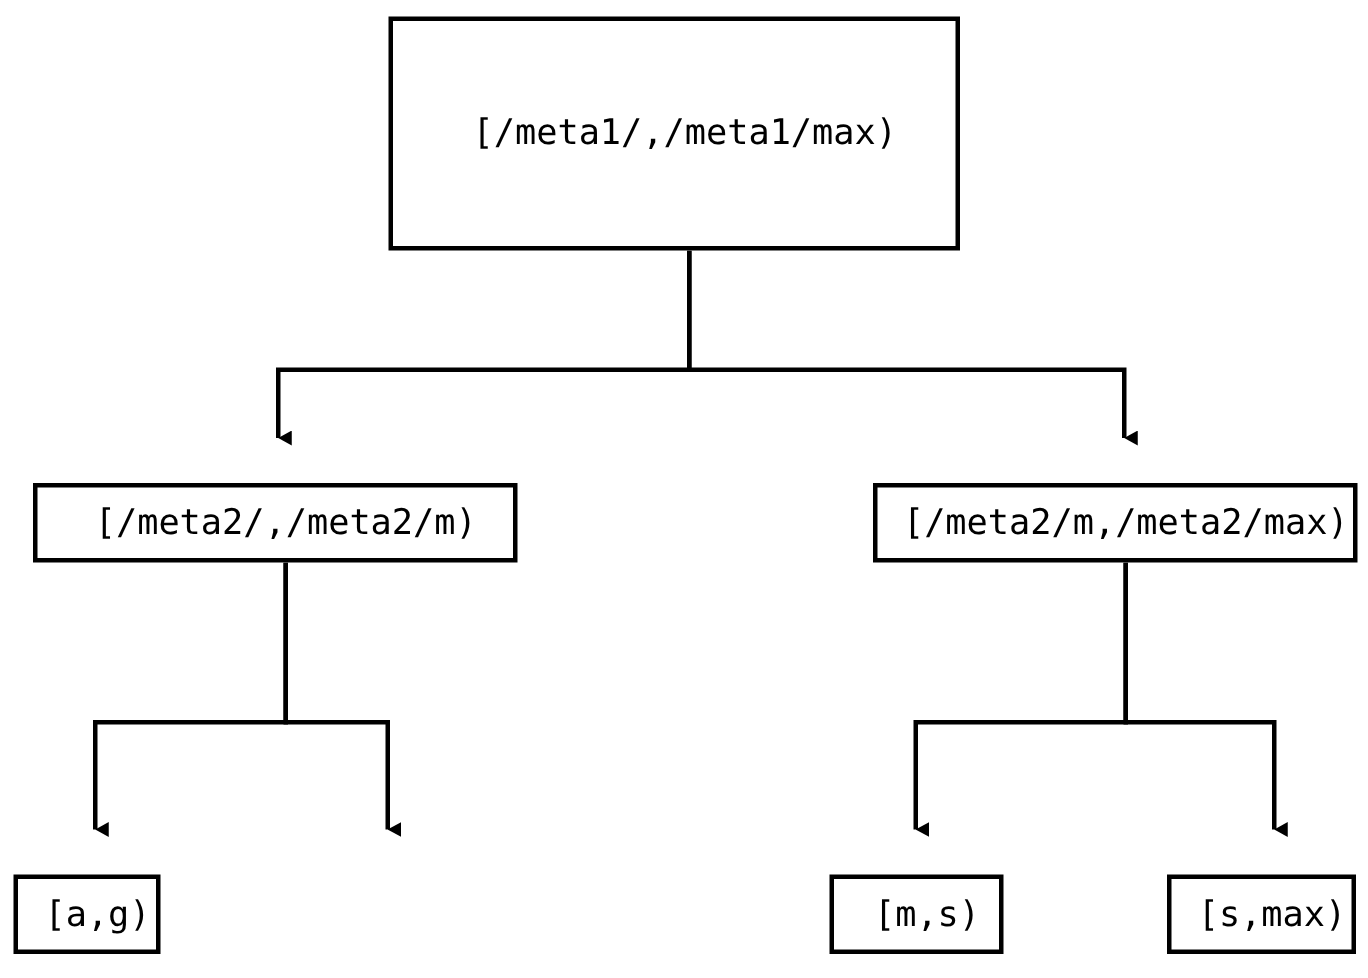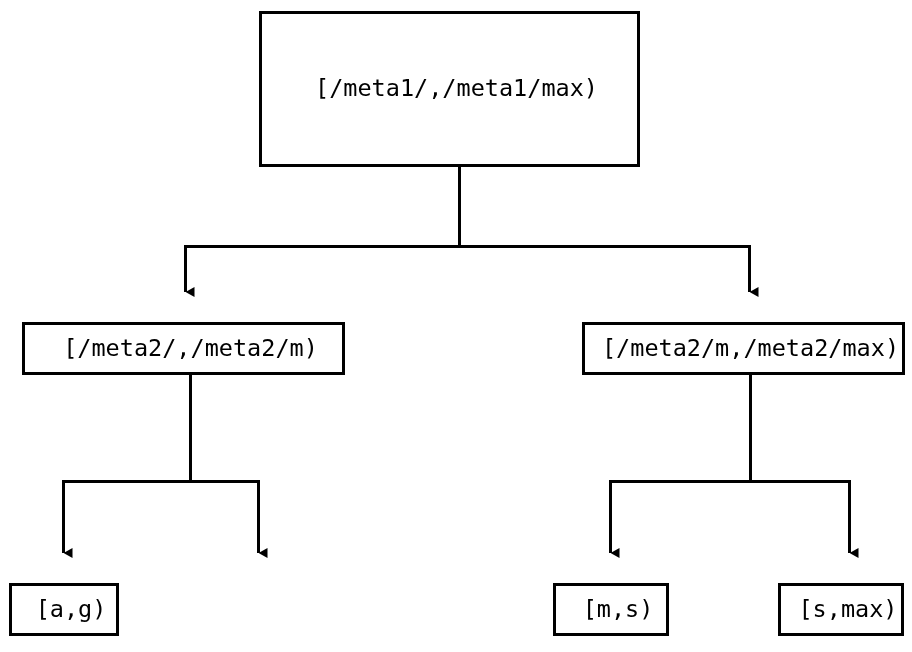--- a/index.html
+++ b/index.html
@@ -73,20 +73,20 @@
       <path d="M 750.5,375 L 750.5,481.5 L 849.5,481.5 L 849.5,553" fill="none" stroke="#000000" stroke-width="3" marker-end="url(#arrow)"></path>
     </g>
   </svg>
 
   <div class="node" style="left:259px; top:11px; width:381px; height:156px;">[/meta1/,/meta1/max)</div>
 
   <div class="node" style="left:22px; top:322px; width:323px; height:53px;text-align:right;">[/meta2/,/meta2/m)</div>
 
   <div class="node" style="left:582px; top:322px; width:323px; height:53px;">[/meta2/m,/meta2/max)</div>
 
-  <div class="node" style="left:9px; top:583px; width:110px; height:53px;">[a,g)</div>
+  <div class="node" style="left:9px; top:583px; width:98px; height:53px;">[a,g)</div>
 
 
   <div class="node" style="left:553px; top:583px; width:116px; height:53px;">[m,s)</div>
 
   <div class="node" style="left:778px; top:583px; width:126px; height:53px;">[s,max)</div>
 
 </div>
 
 </body></html>

